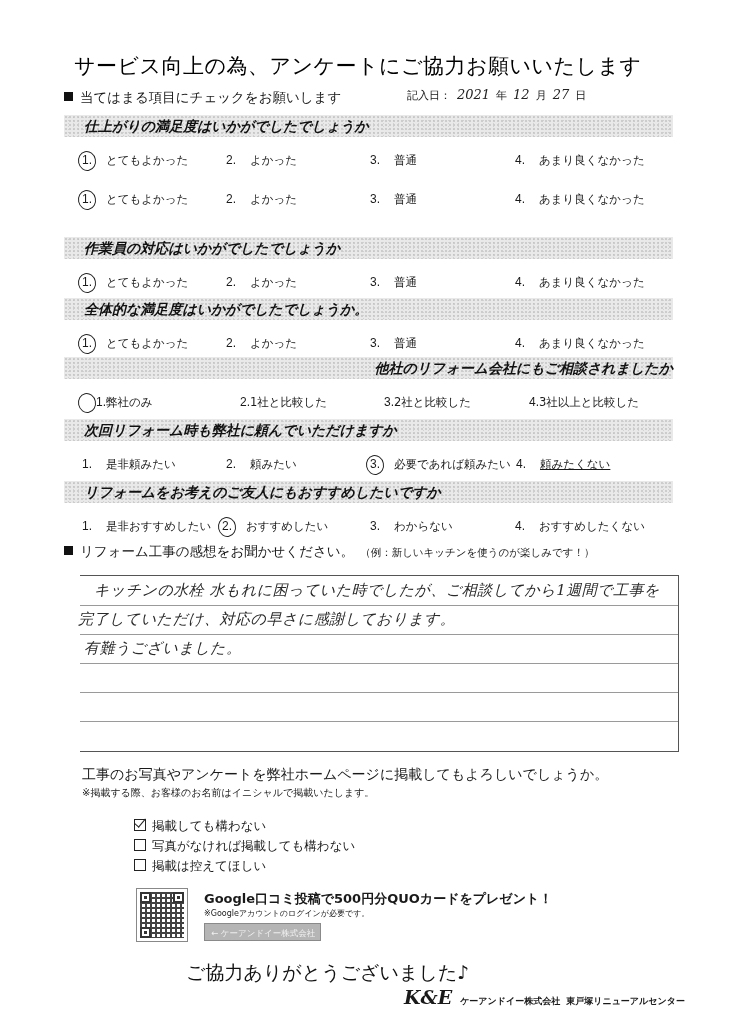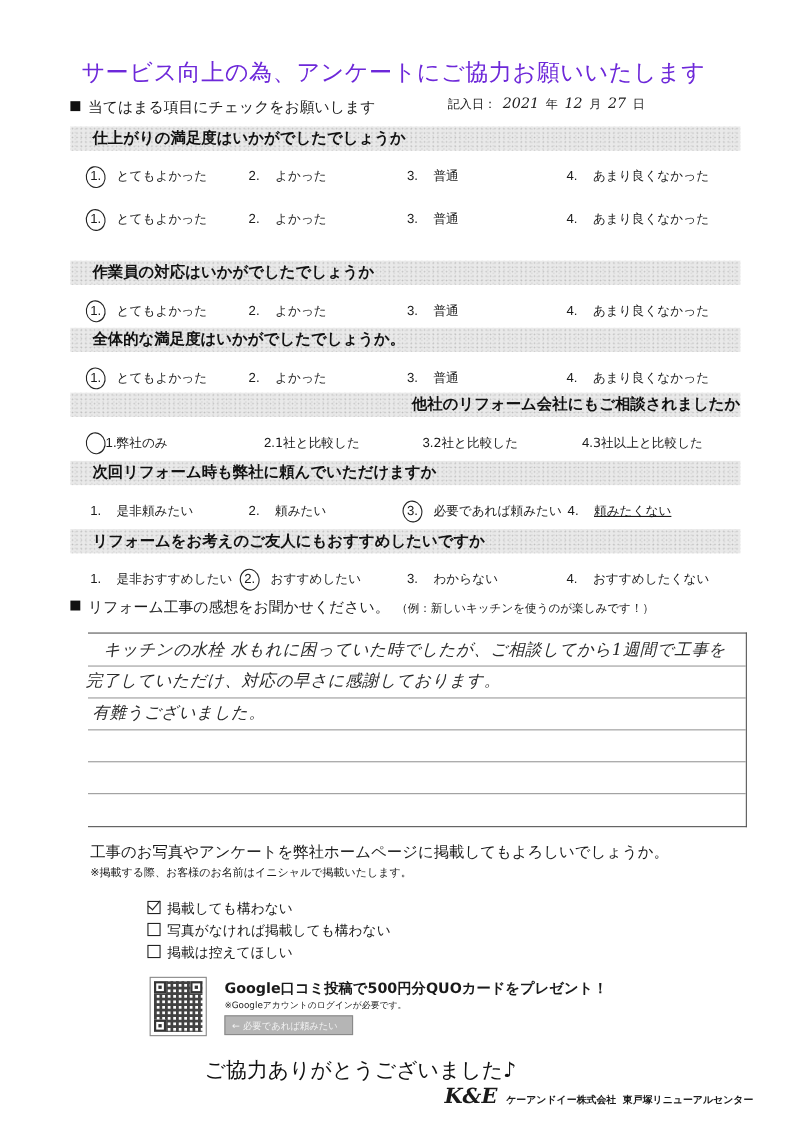--- a/index.html
+++ b/index.html
@@ -2,41 +2,42 @@
 <html><head>
 <meta charset="utf-8">
 <style>
   html, body { margin: 0; padding: 0; background: #ffffff; }
   body {
     width: 730px; height: 1032px; position: relative; overflow: hidden;
     font-family: "DejaVu Sans", sans-serif; color: #1a1a1a;
   }
   .title {
     position: absolute; left: 74px; top: 52px;
-    font-size: 21px; letter-spacing: 0.5px; color: #6d28d9;
+    font-size: 21px; letter-spacing: 0.5px; color: #000000;
     white-space: nowrap;
     font-family: Liberation Serif, serif;
   }
   .instr-row { position: absolute; left: 64px; top: 87px; width: 610px; height: 22px; }
   .instr { position: absolute; left: 0; top: 2px; font-size: 13.5px; white-space: nowrap; }
   .square { display: inline-block; width: 9px; height: 9px; background: #111; margin-right: 7px; vertical-align: 1px; }
   .date { position: absolute; left: 343px; top: 0; font-size: 11px; white-space: nowrap; }
   .date .hand { font-family: "DejaVu Serif", serif; font-style: italic; font-size: 13px; margin: 0 6px; color: #222; }
 
   .question { position: absolute; left: 64px; width: 609px; }
   .q-band {
     height: 22px; line-height: 22px; padding-left: 20px;
     font-size: 14px; font-weight: bold; color: #111;
     background-color: #e9e9e9;
     background-image:
       radial-gradient(#bdbdbd 0.6px, transparent 0.9px),
       radial-gradient(#d2d2d2 0.6px, transparent 0.9px);
     background-size: 4px 4px, 5px 3px;
     background-position: 0 0, 2px 1px;
     white-space: nowrap;
+    font-style: italic;
   }
   .opts { position: relative; height: 28px; margin-top: 9px; }
   .opt { position: absolute; top: 0; font-size: 11.5px; white-space: nowrap; line-height: 28px; }
   .opt .num { display: inline-block; width: 24px; font-family: "Liberation Sans", sans-serif; font-size: 12px; }
   .opt.o1 { left: 18px; }
   .opt.o2 { left: 162px; }
   .opt.o3 { left: 306px; }
   .opt.o4 { left: 451px; }
   .opt .num.circled {
     position: relative;
@@ -211,19 +212,19 @@
 <div class="promo">
   <div class="qr">
     <div class="qr-inner">
       <div class="qr-finder" style="left:0; top:0;"></div>
       <div class="qr-finder" style="right:0; top:0;"></div>
       <div class="qr-finder" style="left:0; bottom:0;"></div>
     </div>
   </div>
   <div class="promo-title">Google口コミ投稿で500円分QUOカードをプレゼント！</div>
   <div class="promo-note">※Googleアカウントのログインが必要です。</div>
-  <div class="promo-btn">← 必要であれば頼みたい</div>
+  <div class="promo-btn">← ケーアンドイー株式会社</div>
 </div>
 
 <div class="thanks">ご協力ありがとうございました♪</div>
 <div class="company">
   <span class="logo">K&amp;E</span><span>ケーアンドイー株式会社</span><span class="branch">東戸塚リニューアルセンター</span>
 </div>
 
 </body></html>

